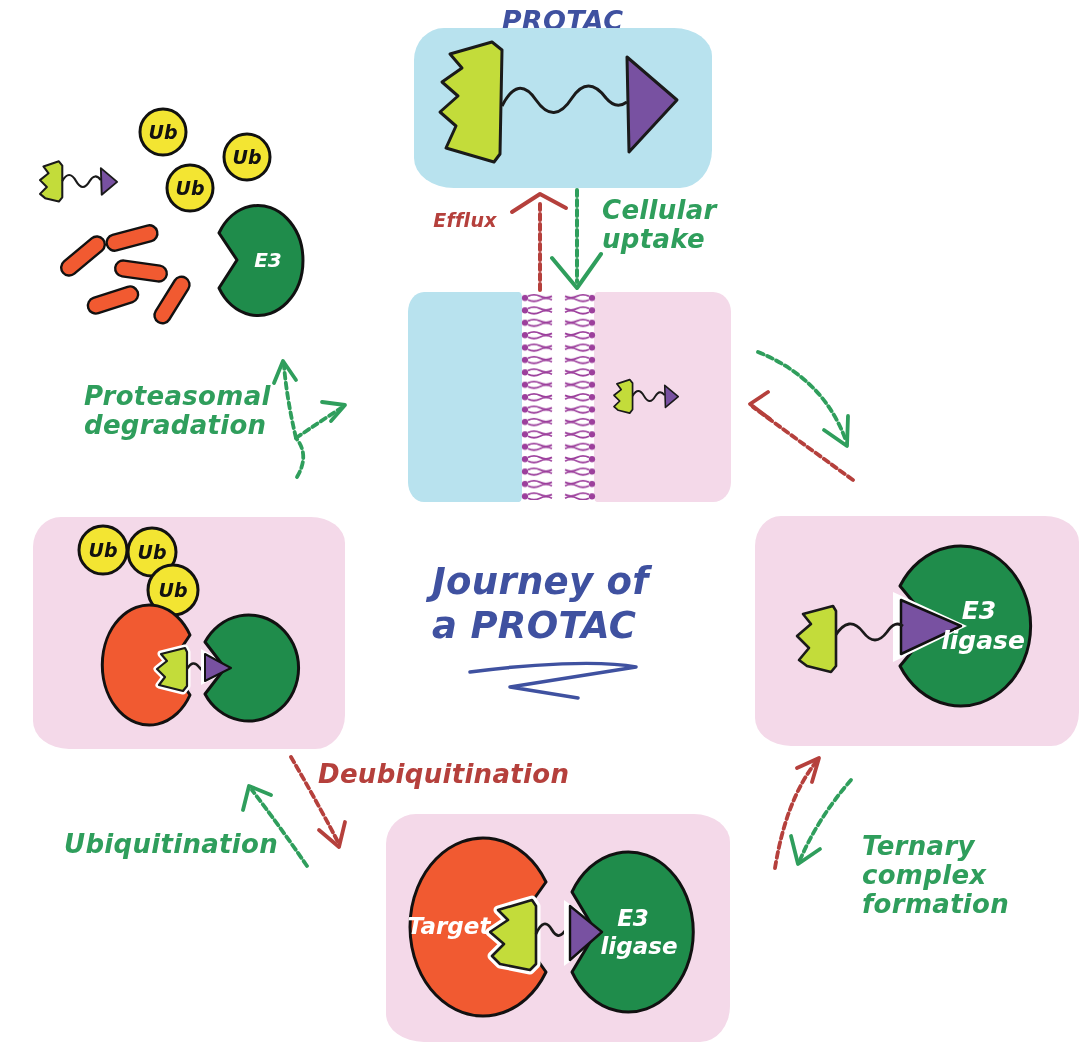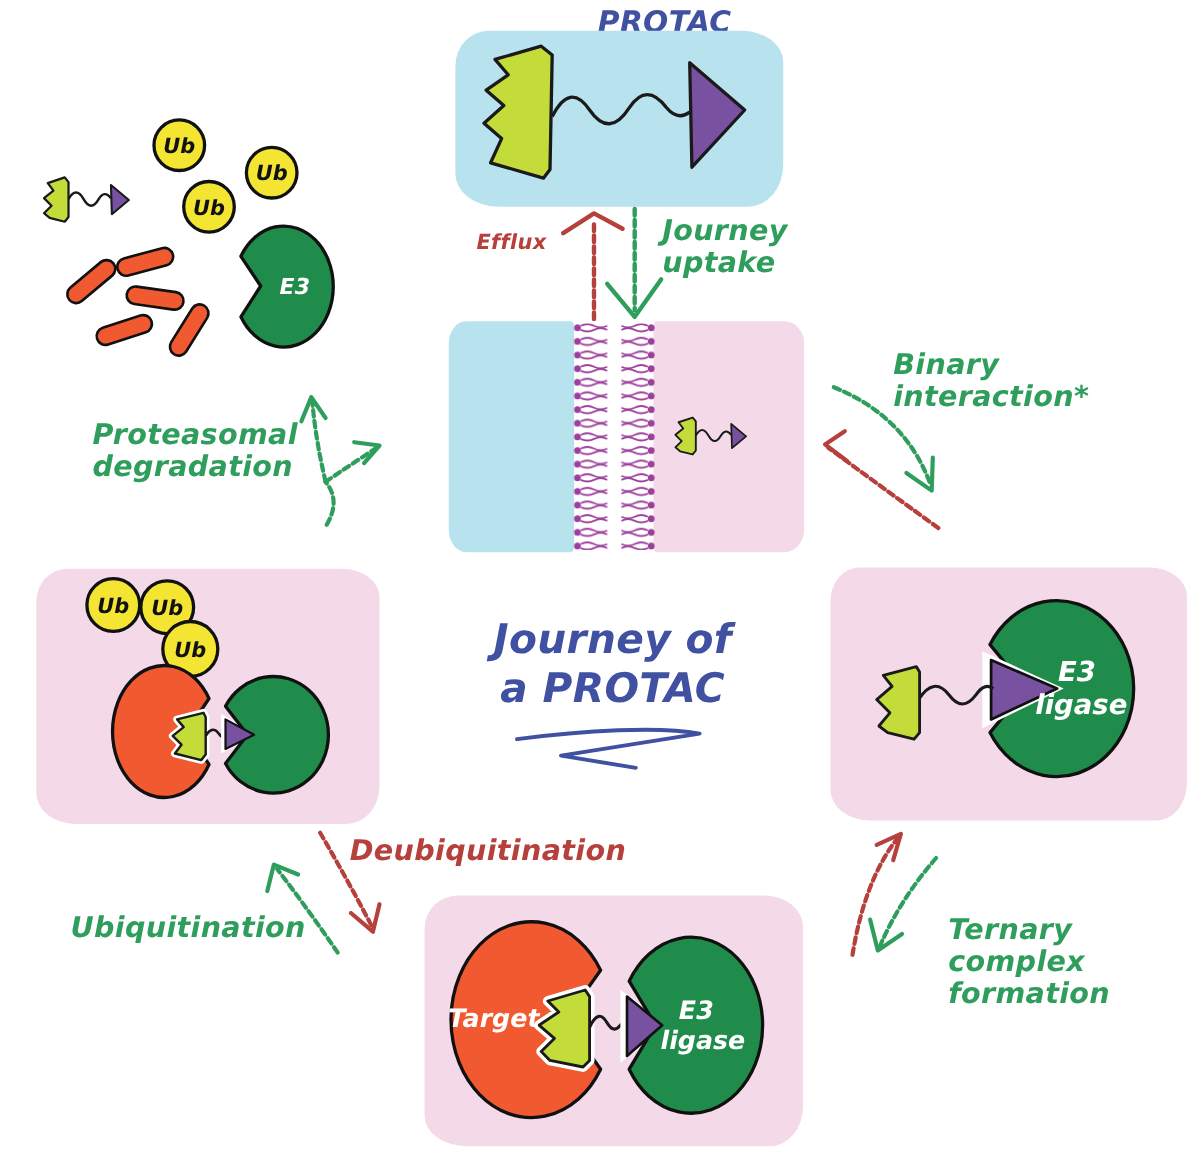--- a/index.html
+++ b/index.html
@@ -39,31 +39,31 @@
   <svg width="0" height="0" style="position:absolute">
     <defs>
       <symbol id="mini-protac" viewBox="0 0 100 56">
         <path d="M30,5 L12,11 L18,19 L8,27 L16,35 L8,43 L14,48 L30,52 L34,47 L34,10 Z" fill="#c3dc3a" stroke="#1a1a1a" stroke-width="2.4" stroke-linejoin="round"></path>
         <path d="M34,28 Q42,14 50,28 Q58,42 66,28 Q72,18 79,27" fill="none" stroke="#1a1a1a" stroke-width="2.6"></path>
         <polygon points="79,13 98,29 80,44" fill="#7851a1" stroke="#1a1a1a" stroke-width="2.2" stroke-linejoin="round"></polygon>
       </symbol>
     </defs>
   </svg>
 
-  <div class="lbl c-blue" style="left:460px;top:6px;width:205px;text-align:right;font-size:27px;">PROTAC</div>
+  <div class="lbl c-blue" style="left:460px;top:6px;width:205px;text-align:center;font-size:27px;">PROTAC</div>
 
   <div class="blob" id="blob-top"></div>
   <svg class="scene" style="left:414px;top:28px" width="298" height="160" viewBox="0 0 298 160">
     <path d="M78,14 L36,26 L48,40 L28,54 L44,68 L26,84 L42,98 L32,120 L80,134 L86,126 L88,22 Z" fill="#c3dc3a" stroke="#1a1a1a" stroke-width="3" stroke-linejoin="round"></path>
     <path d="M88,78 Q104,46 122,72 Q140,98 158,70 Q174,46 192,70 Q202,82 213,74" fill="none" stroke="#1a1a1a" stroke-width="3"></path>
     <polygon points="213,29 263,72 215,124" fill="#7851a1" stroke="#1a1a1a" stroke-width="3" stroke-linejoin="round"></polygon>
   </svg>
 
   <div class="lbl c-red" style="left:412px;top:210px;width:106px;text-align:center;font-size:19px;">Efflux</div>
-  <div class="lbl c-green" style="left:602px;top:196px;width:130px;font-size:26px;">Journey
+  <div class="lbl c-green" style="left:602px;top:196px;width:130px;font-size:26px;">Cellular
 uptake</div>
 
   <div class="blob" id="mem-out"></div>
   <div class="blob" id="mem-in"></div>
   <svg class="scene" style="left:518px;top:292px" width="81" height="210" viewBox="0 0 81 210">
     <defs>
       <pattern id="lipids" x="0" y="0" width="81" height="12.4" patternUnits="userSpaceOnUse">
         <circle cx="7" cy="6" r="3.1" fill="#9c3f9c"></circle>
         <path d="M10,4.2 q6,-3 12,0 t12,0" fill="none" stroke="#9c3f9c" stroke-width="1.7"></path>
         <path d="M10,7.8 q6,3 12,0 t12,0" fill="none" stroke="#9c3f9c" stroke-width="1.7"></path>
@@ -71,22 +71,20 @@
         <path d="M71,4.2 q-6,-3 -12,0 t-12,0" fill="none" stroke="#9c3f9c" stroke-width="1.7"></path>
         <path d="M71,7.8 q-6,3 -12,0 t-12,0" fill="none" stroke="#9c3f9c" stroke-width="1.7"></path>
       </pattern>
     </defs>
     <rect x="0" y="2" width="81" height="206" fill="url(#lipids)"></rect>
   </svg>
   <svg class="scene" style="left:608px;top:376px" width="72" height="40" viewBox="0 0 100 56">
     <use href="#mini-protac" width="100" height="56"></use>
   </svg>
 
-  <div class="lbl c-green" style="left:812px;top:318px;width:180px;font-size:26px;">Binary
-interaction*</div>
 
   <div class="blob" id="blob-right"></div>
   <svg class="scene" style="left:755px;top:516px" width="324" height="230" viewBox="0 0 324 230">
     <path d="M178,110 L145,70 A70,80 0 1 1 145,150 Z" fill="#1f8c4b" stroke="#111" stroke-width="3" stroke-linejoin="round"></path>
     <polygon points="138,76 212,110 138,146" fill="#ffffff"></polygon>
     <polygon points="146,84 206,110 146,138" fill="#7851a1" stroke="#111" stroke-width="2.5" stroke-linejoin="round"></polygon>
     <path d="M80,120 Q94,98 108,116 Q120,132 132,116 Q140,104 148,110" fill="none" stroke="#1a1a1a" stroke-width="2.8"></path>
     <path d="M78,90 L48,98 L56,108 L42,120 L54,132 L44,144 L52,150 L76,156 L81,150 L81,95 Z" fill="#c3dc3a" stroke="#1a1a1a" stroke-width="2.6" stroke-linejoin="round"></path>
     <text x="224" y="103" font-size="25" fill="#ffffff" text-anchor="middle">E3</text>
     <text x="228" y="133" font-size="25" fill="#ffffff" text-anchor="middle">ligase</text>
@@ -144,21 +142,21 @@
       <rect x="-26" y="-8" width="52" height="16" rx="8" fill="#f15a31" stroke="#111" stroke-width="2.4" transform="translate(58,161) rotate(-40)"></rect>
       <rect x="-26" y="-8" width="52" height="16" rx="8" fill="#f15a31" stroke="#111" stroke-width="2.4" transform="translate(107,143) rotate(-15)"></rect>
       <rect x="-26" y="-8" width="52" height="16" rx="8" fill="#f15a31" stroke="#111" stroke-width="2.4" transform="translate(116,176) rotate(8)"></rect>
       <rect x="-26" y="-8" width="52" height="16" rx="8" fill="#f15a31" stroke="#111" stroke-width="2.4" transform="translate(88,205) rotate(-18)"></rect>
       <rect x="-26" y="-8" width="52" height="16" rx="8" fill="#f15a31" stroke="#111" stroke-width="2.4" transform="translate(147,205) rotate(-58)"></rect>
     </g>
     <path d="M212,165 L194,138 A45,55 0 1 1 194,193 Z" fill="#1f8c4b" stroke="#111" stroke-width="3" stroke-linejoin="round"></path>
     <text x="243" y="172" font-size="20" fill="#ffffff" text-anchor="middle">E3</text>
   </svg>
 
-  <div class="lbl c-blue" style="left:432px;top:560px;width:250px;text-align:center;font-size:37px;line-height:1.2;">Journey of
+  <div class="lbl c-blue" style="left:432px;top:560px;width:250px;text-align:left;font-size:37px;line-height:1.2;">Journey of
 a PROTAC</div>
 
   <svg id="arrow-overlay" width="1080" height="1054" viewBox="0 0 1080 1054">
     <g fill="none" stroke-linecap="round" stroke-linejoin="round">
 
       <g stroke="#b5403c" stroke-width="4">
         <path d="M540,290 L540,200" stroke-dasharray="6,4"></path>
         <polyline points="512,212 540,194 566,208"></polyline>
       </g>
 

